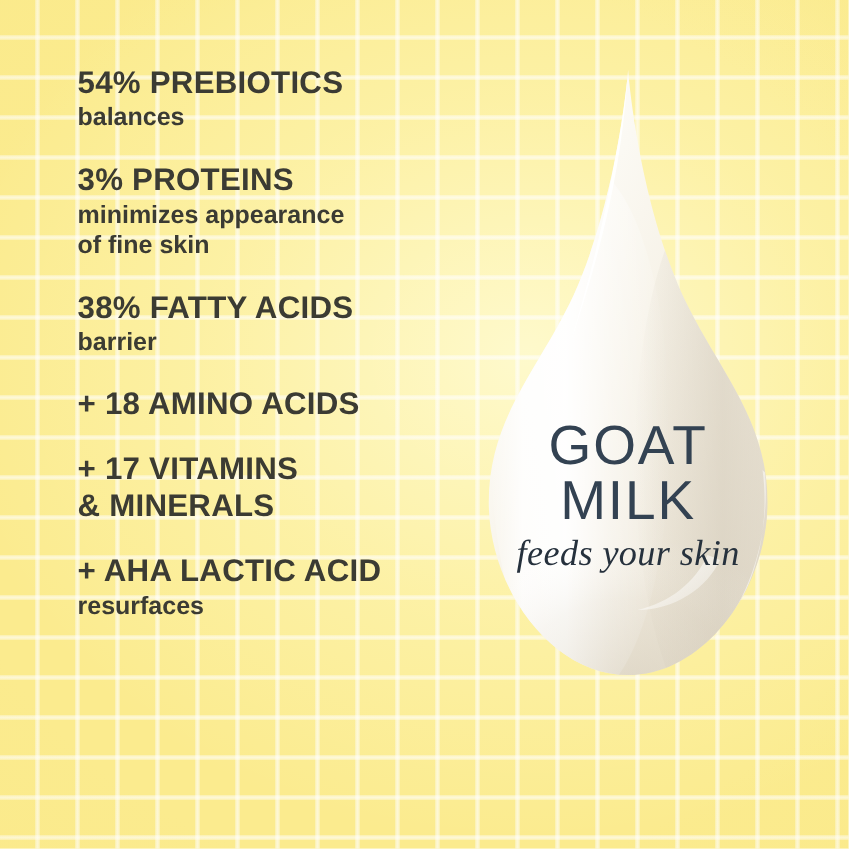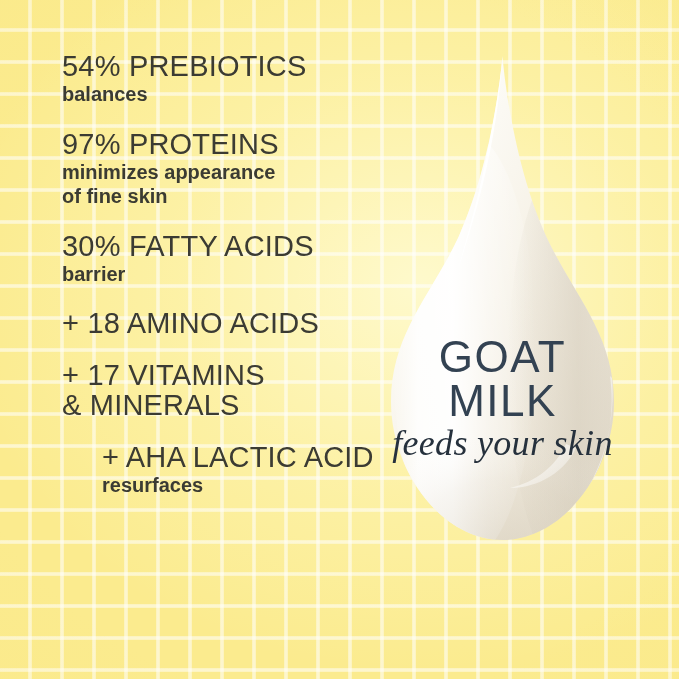--- a/index.html
+++ b/index.html
@@ -58,29 +58,29 @@
   .benefits {
     position: absolute;
     left: 62px;
     top: 51px;
     width: 330px;
     z-index: 3;
   }
   .benefit {
     margin-bottom: 22px;
   }
-  .benefit:last-child { margin-bottom: 0; margin-left: 40px; }
+  .benefit:last-child { margin-bottom: 0; }
 
   .benefit-title {
     font-family: "Liberation Sans", sans-serif;
-    font-size: 29px;
+    font-size: 25px;
     line-height: 30px;
     letter-spacing: 0.2px;
     color: #3b3b33;
-    font-weight: 400;
+    font-weight: 700;
     white-space: pre-line;
   }
   .benefit-sub {
     font-family: "Liberation Sans", sans-serif;
     font-size: 20px;
     line-height: 24.5px;
     color: #3b3b33;
     font-weight: 700;
     margin-top: 1px;
     white-space: pre-line;
@@ -126,46 +126,46 @@
   }
   #goat-word { top: 288px; }
   #milk-word { top: 332px; }
   #tagline {
     position: absolute;
     top: 382px;
     width: 285px;
     text-align: center;
     font-family: "Liberation Serif", serif;
     font-style: italic;
-    font-size: 36px;
+    font-size: 29px;
     line-height: 30px;
     letter-spacing: 0.3px;
     color: #26313d;
   }
 </style>
 </head>
 <body>
 
 <div id="canvas">
 
   <div class="benefits">
 
     <div class="benefit">
       <div class="benefit-title">54% PREBIOTICS</div>
       <div class="benefit-sub">balances</div>
     </div>
 
     <div class="benefit">
-      <div class="benefit-title">97% PROTEINS</div>
+      <div class="benefit-title">3% PROTEINS</div>
       <div class="benefit-sub">minimizes appearance
 of fine skin</div>
     </div>
 
     <div class="benefit">
-      <div class="benefit-title">30% FATTY ACIDS</div>
+      <div class="benefit-title">38% FATTY ACIDS</div>
       <div class="benefit-sub">barrier</div>
     </div>
 
     <div class="benefit">
       <div class="benefit-title">+ 18 AMINO ACIDS</div>
     </div>
 
     <div class="benefit">
       <div class="benefit-title">+ 17 VITAMINS
 &amp; MINERALS</div>

